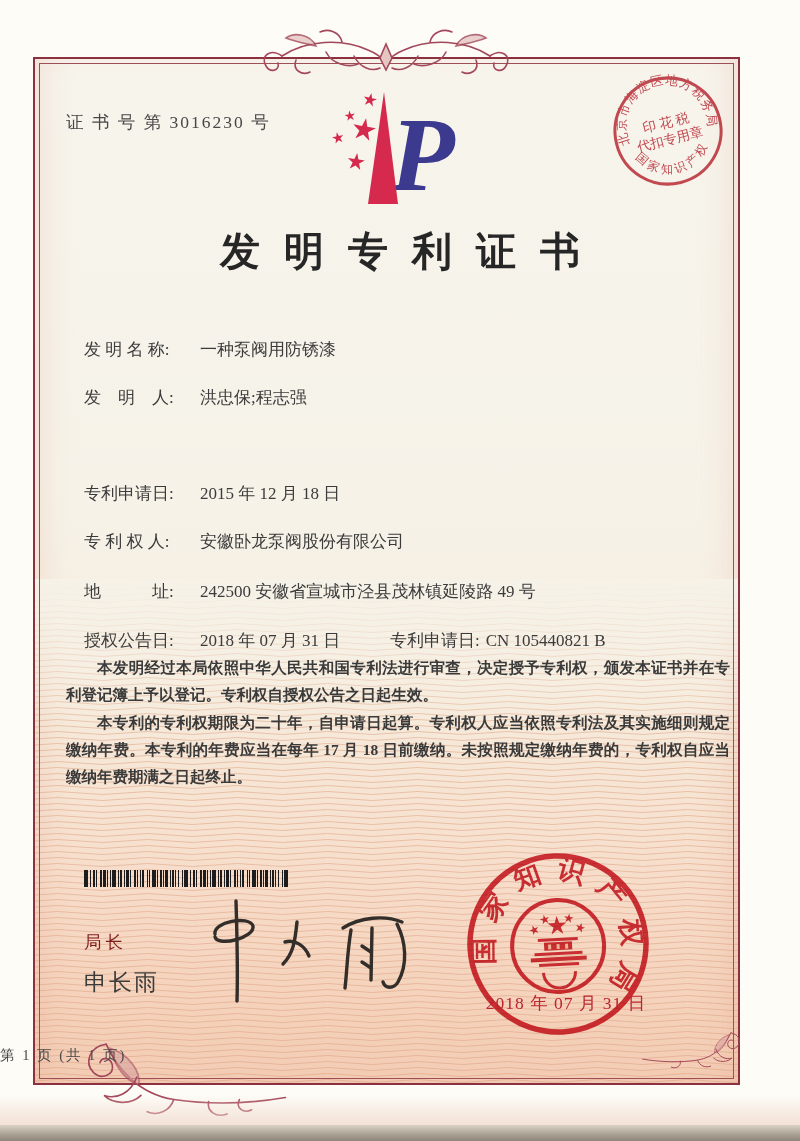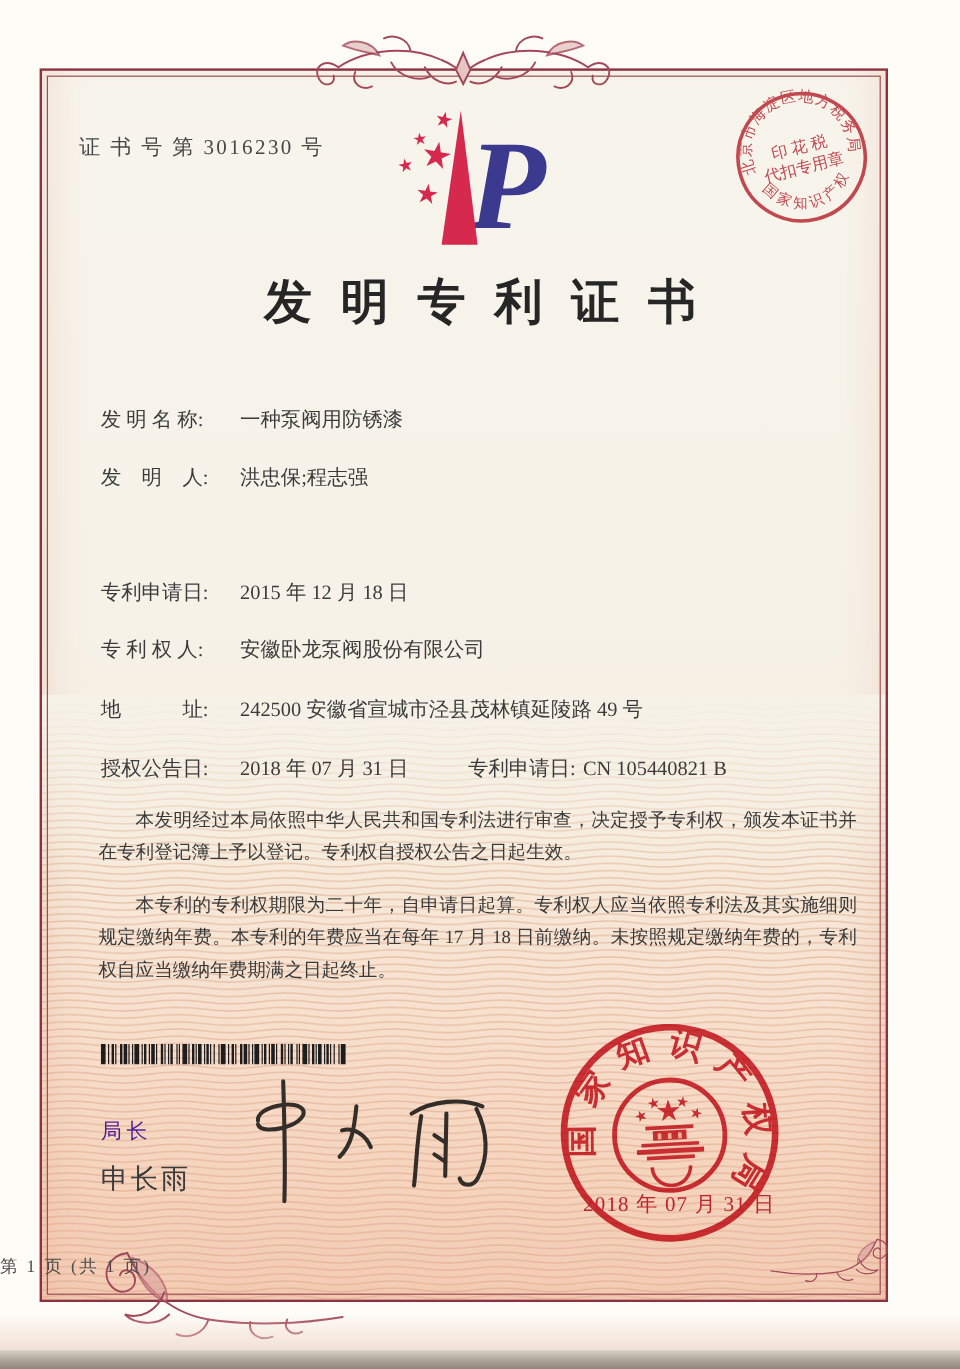--- a/index.html
+++ b/index.html
@@ -27,25 +27,25 @@
   .title{left:0;top:224px;width:800px;text-align:center;font-size:40px;font-weight:700;
     color:#262626;letter-spacing:24px;padding-left:24px;box-sizing:border-box;}
   
   .field-row{position:absolute;left:84px;font-size:17px;white-space:nowrap;color:#3b3b3b;}
   .flabel{display:inline-block;min-width:112px;}
   .fvalue{margin-left:4px;}
   .grant-col{position:absolute;left:306px;top:0;white-space:nowrap;}
   .grant-col .flabel{min-width:0;margin-right:6px;}
   
   .body-text{left:66px;top:654px;width:664px;font-size:15.5px;line-height:1.76;text-align:justify;}
-  .body-text p{margin:16px;text-indent:2em;}
+  .body-text p{margin:0;text-indent:2em;font-weight:bold;}
   
   .barcode{left:84px;top:870px;width:206px;height:17px;}
   
-  .sig-role{left:84px;top:930px;font-size:17.5px;letter-spacing:4px;color:#4c1d95;text-align:right;}
+  .sig-role{left:84px;top:930px;font-size:17.5px;letter-spacing:4px;color:#7f1d1d;text-align:right;}
   .sig-name{left:84px;top:967px;font-size:23px;letter-spacing:2px;color:#3b3b3b;}
   .sig-script{left:185px;top:898px;width:240px;height:108px;}
   
   .seal-top{left:594px;top:57px;width:148px;height:148px;mix-blend-mode:multiply;opacity:.95;}
   .seal-bottom{left:462px;top:848px;width:192px;height:192px;mix-blend-mode:multiply;opacity:.95;}
   .seal-date{left:468px;top:991px;width:196px;text-align:center;font-size:17.5px;
     color:#bb2430;letter-spacing:1px;white-space:nowrap;}
   
   .footer{left:0;top:1046px;width:660px;text-align:left;font-size:14.5px;color:#4a4a4a;letter-spacing:2px;}
   

